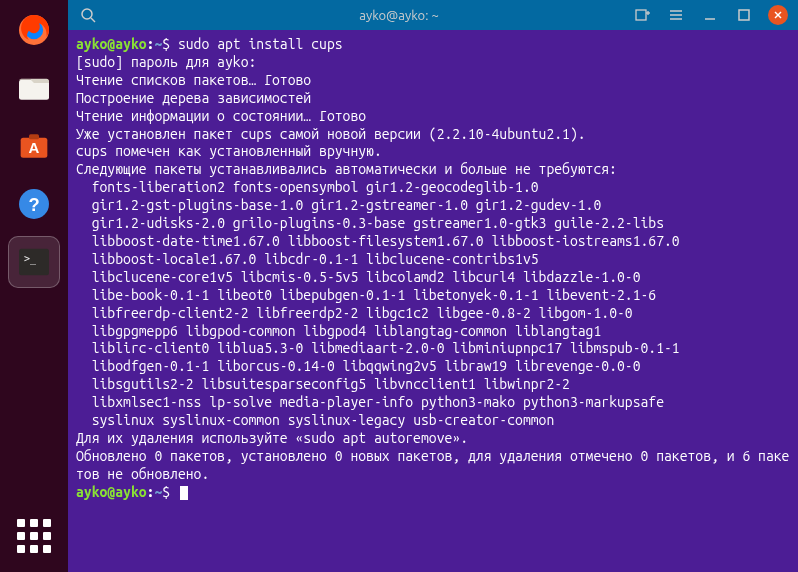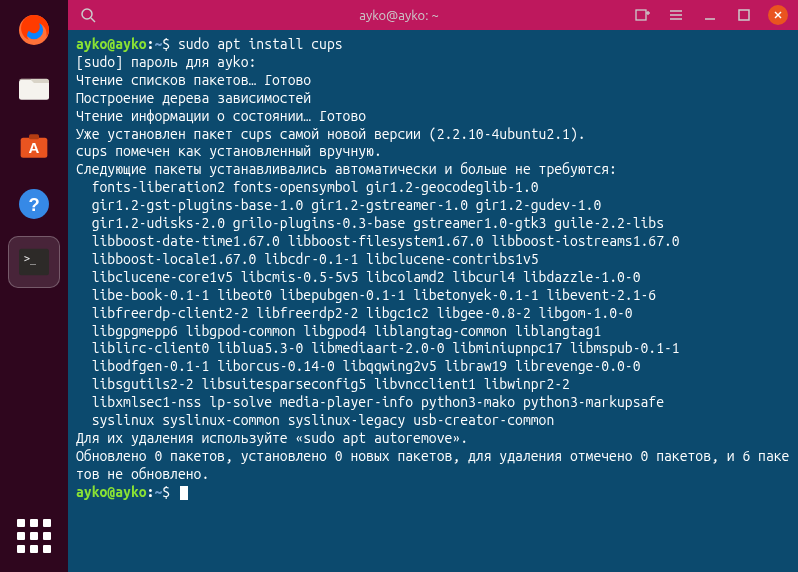--- a/index.html
+++ b/index.html
@@ -29,33 +29,33 @@
   width: 52px; height: 52px;
   display: grid; grid-template-columns: repeat(3, 8px); grid-template-rows: repeat(3, 8px);
   gap: 5px; justify-content: center; align-content: center;
   cursor: pointer;
 }
 .apps-grid span { background: #fff; border-radius: 1px; }
 
 .main { flex: 1; display: flex; flex-direction: column; }
 
 .titlebar {
-  height: 30px; background: #be185d; color: #ddd;
+  height: 30px; background: #0369a1; color: #ddd;
   display: flex; align-items: center; padding: 0 10px; gap: 14px;
   font-family: Ubuntu, sans-serif; font-size: 13px;
 }
 .titlebar .title { position: absolute; left: 50%; transform: translateX(-50%); color: #ccc; }
 .titlebar .spacer { flex: 1; }
 .tb-icon { width: 20px; height: 20px; display: flex; align-items: center; justify-content: center; cursor: pointer; color: #ccc; }
 .tb-icon svg { width: 16px; height: 16px; }
 .close-btn { width: 20px; height: 20px; border-radius: 10px; background: #e95420; display: flex; align-items: center; justify-content: center; cursor: pointer; }
 
 .term {
   flex: 1;
-  background: #0c4a6e;
+  background: #4c1d95;
   padding: 6px 8px;
   color: #fff;
   font-size: 14px;
   line-height: 1.28;
   white-space: pre-wrap; word-break: break-all;
   overflow: hidden;
 }
 .prompt-user { color: #8ae234; font-weight: bold; }
 .prompt-colon { color: #fff; font-weight: bold; }
 .prompt-path { color: #729fcf; font-weight: bold; }

